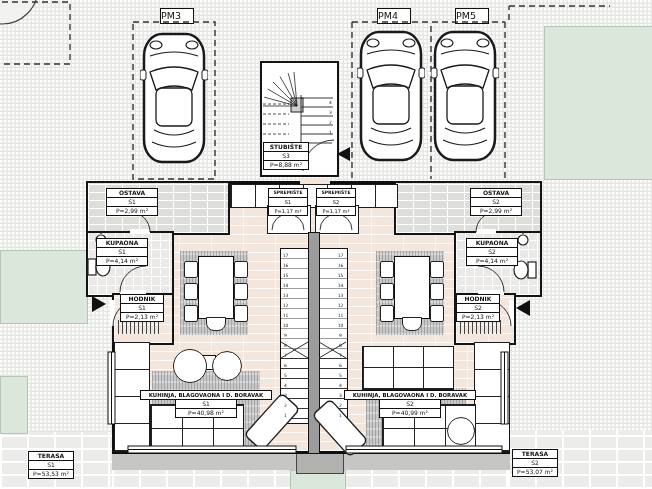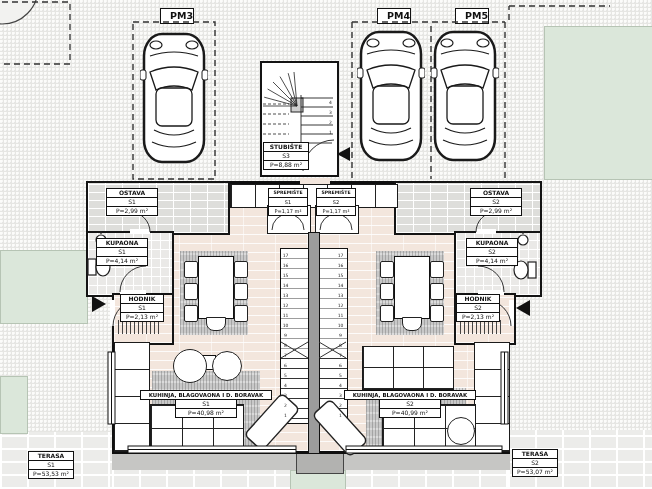--- a/index.html
+++ b/index.html
@@ -38,22 +38,22 @@
          background:repeating-linear-gradient(180deg,transparent 0 9px,#9d9d9d 9px 10px)}
   .fl-dn{position:absolute;left:0;right:0;top:100px;bottom:0;
          background:repeating-linear-gradient(180deg,transparent 0 9px,#333 9px 10px)}
   .stepcol{z-index:62}
   .stepnum{position:absolute;left:0;width:100%;text-align:center;font-size:4.5px;line-height:5px;color:#222}
   .rlabel{position:absolute;z-index:60;text-align:center}
   .rl{border:1px solid #101010;background:#fff;font-size:6px;line-height:8px;margin-top:-1px;
       white-space:nowrap;overflow:hidden;color:#111}
   .r1{font-weight:bold}
   .livsub{width:62px;margin:0 auto}
-  .pmlabel{background:#fff;border:1.5px solid #111;font-weight:bold;font-size:9.5px;line-height:13px;
-           text-align:right;z-index:20;color:#111}
+  .pmlabel{background:#fff;border:1.5px solid #111;font-weight:normal;font-size:9.5px;line-height:13px;
+           text-align:left;z-index:20;color:#111}
   .tablew{background:#fff;border:1.5px solid #111;z-index:41}
   .chair{background:#fff;border:1px solid #222;border-radius:2px;z-index:42}
   .circ{background:#fff;border:1.5px solid #222;border-radius:50%;z-index:42}
   .mat{background-image:repeating-linear-gradient(90deg,#444 0 1px,transparent 1px 4px);z-index:41}
   svg.overlay{position:absolute;left:0;top:0;z-index:55;pointer-events:none}
 </style>
 </head>
 <body>
 
 <div id="plan">

